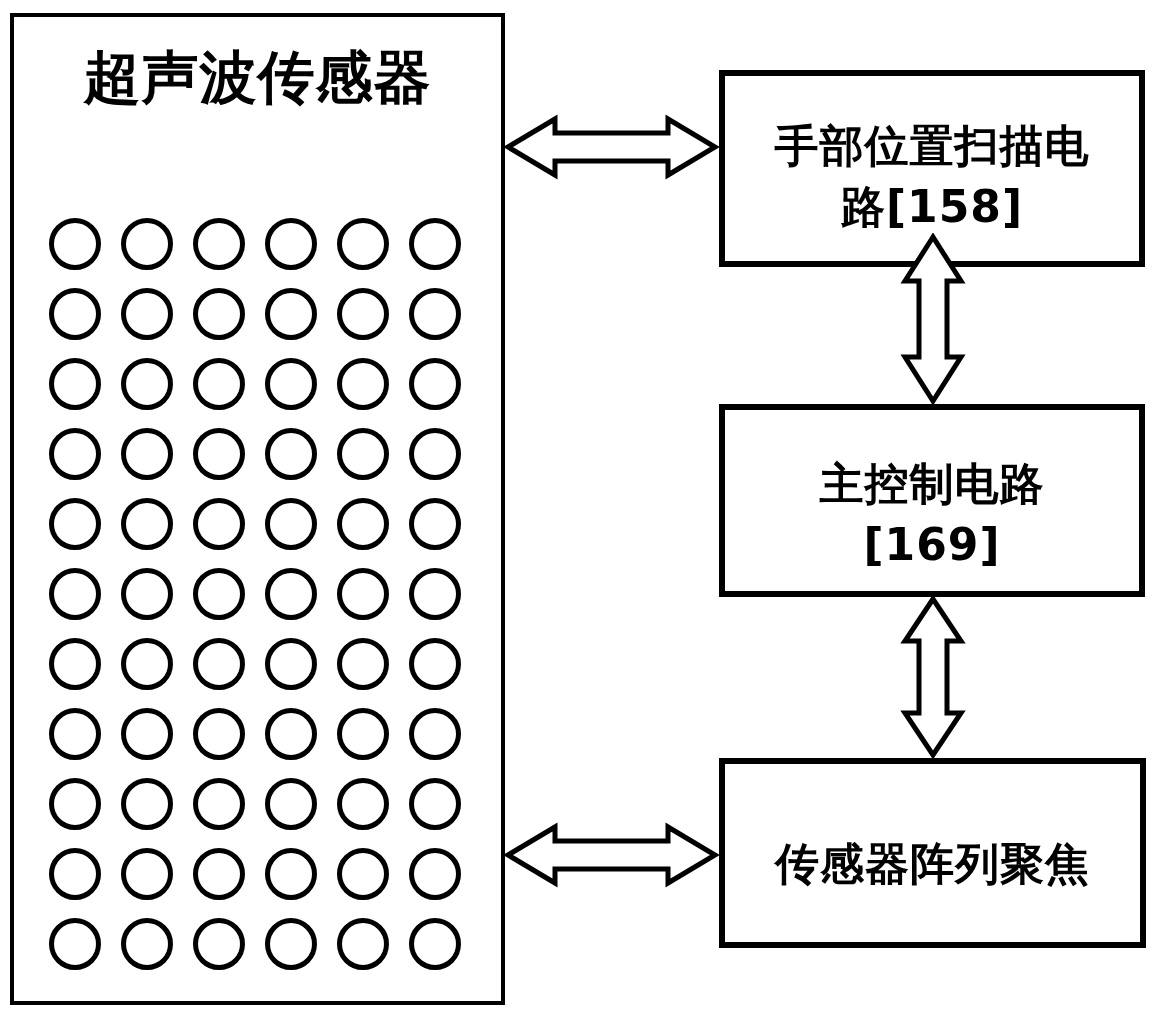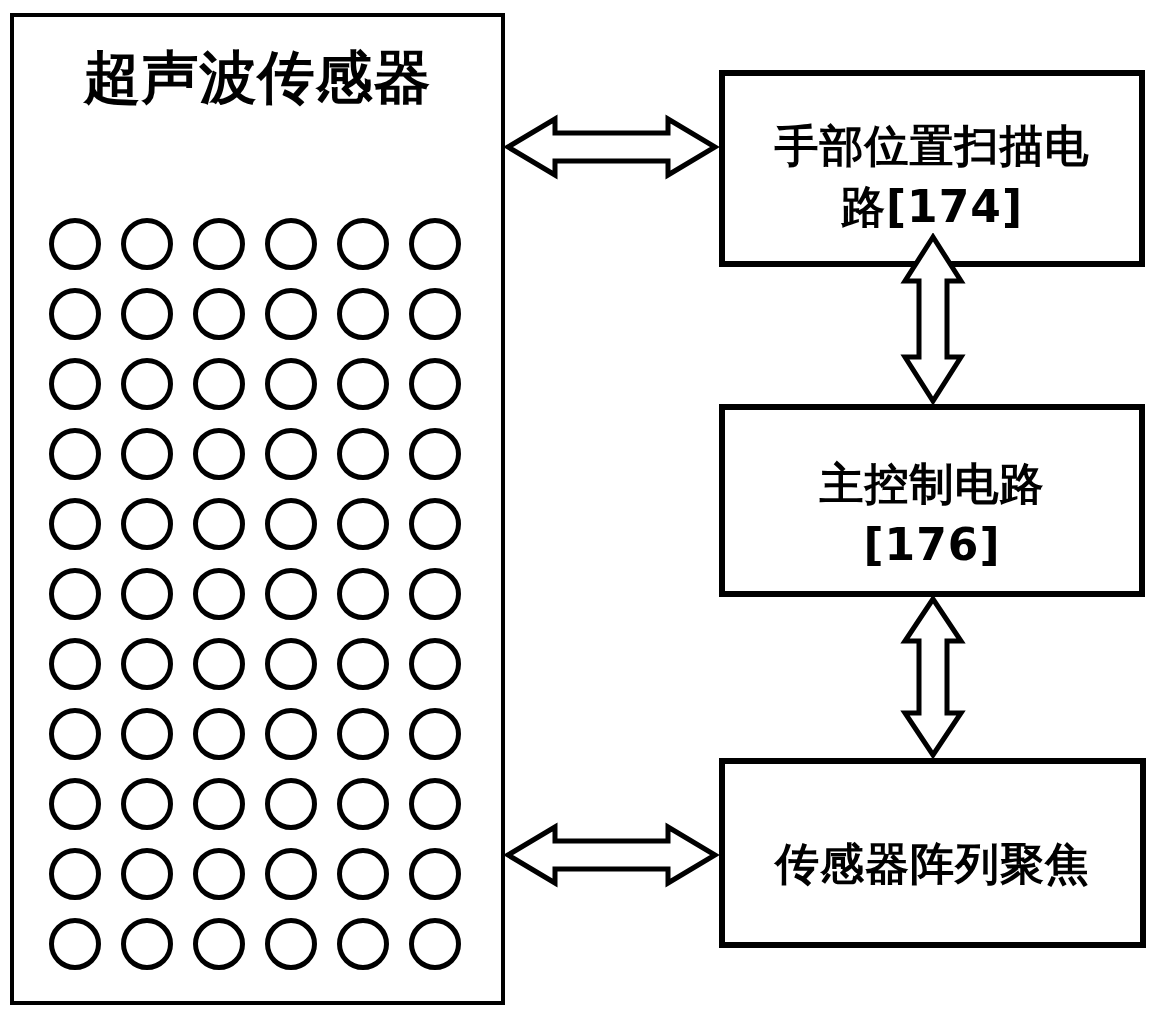--- a/index.html
+++ b/index.html
@@ -150,26 +150,26 @@
         <div class="circle"></div>
         <div class="circle"></div>
         <div class="circle"></div>
         <div class="circle"></div>
         <div class="circle"></div>
       </div>
   </div>
 
   <div class="cbox box-102">
     <div>手部位置扫描电</div>
-    <div>路[174]</div>
+    <div>路[158]</div>
   </div>
 
   <div class="cbox box-103">
     <div>主控制电路</div>
-    <div>[176]</div>
+    <div>[169]</div>
   </div>
 
   <div class="cbox box-104">
     <div>传感器阵列聚焦</div>
   </div>
 
   <svg class="arrow arrow-h-top" viewBox="0 0 215 66" preserveAspectRatio="none">
     <polygon points="4,33 51,5 51,19 164,19 164,5 211,33 164,61 164,47 51,47 51,61"></polygon>
   </svg>
 

